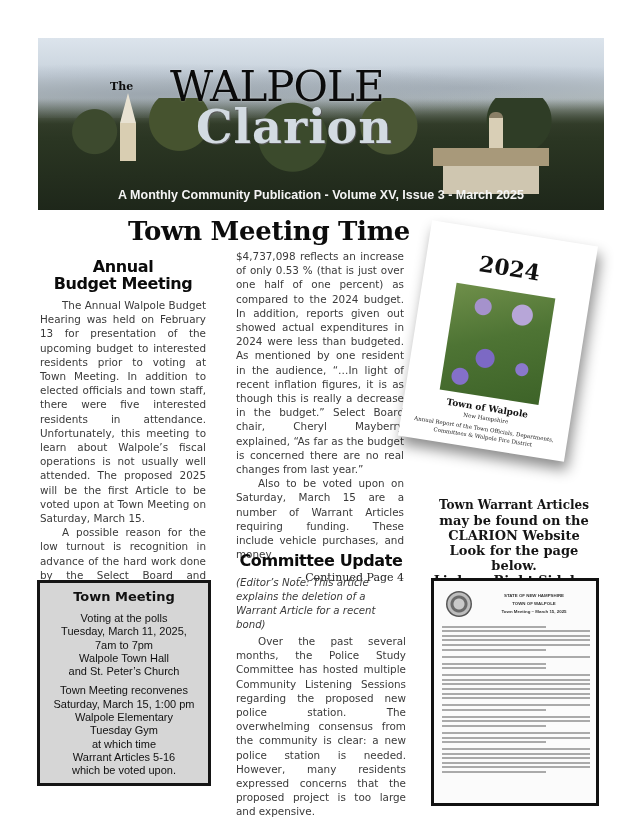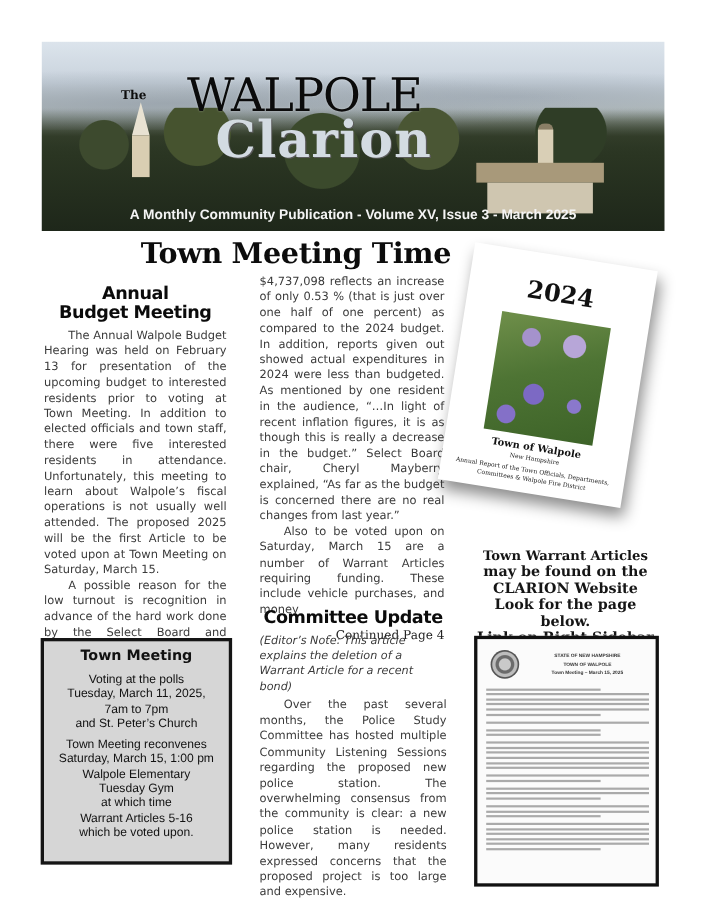--- a/index.html
+++ b/index.html
@@ -151,20 +151,21 @@
   <div class="ln">CLARION Website</div>
   <div class="ln">Look for the page below.</div>
   <div class="ln">Link on Right Sidebar</div>
 </div>
 
 <div class="tm-box">
   <div class="tm-title">Town Meeting</div>
   <div class="line">Voting at the polls</div>
   <div class="line">Tuesday, March 11, 2025,</div>
   <div class="line">7am to 7pm</div>
+  <div class="line">Walpole Town Hall</div>
   <div class="line">and St. Peter’s Church</div>
   <div class="gap"></div>
   <div class="line">Town Meeting reconvenes</div>
   <div class="line">Saturday, March 15, 1:00 pm</div>
   <div class="line">Walpole Elementary</div>
   <div class="line">Tuesday Gym</div>
   <div class="line">at which time</div>
   <div class="line">Warrant Articles 5-16</div>
   <div class="line">which be voted upon.</div>
 </div>

